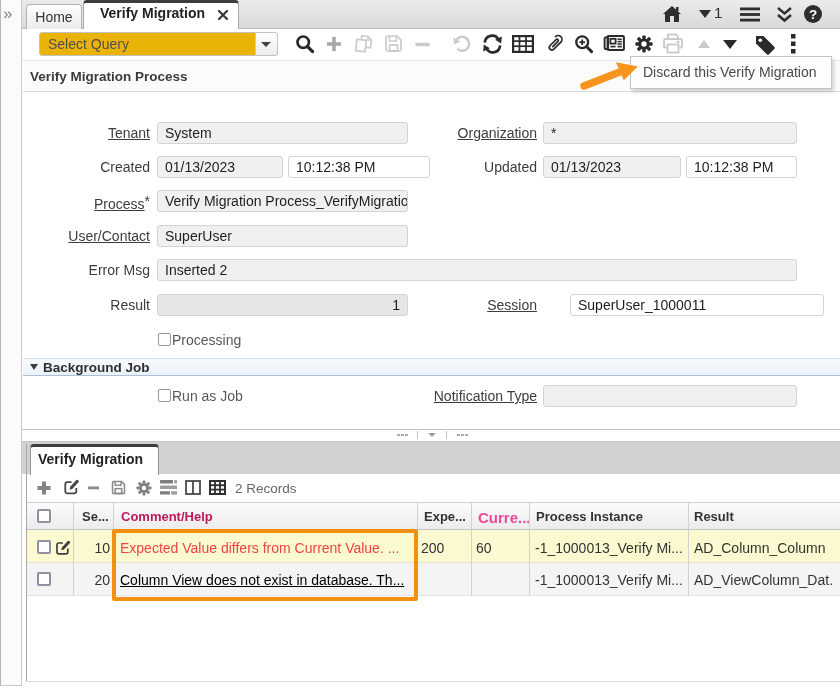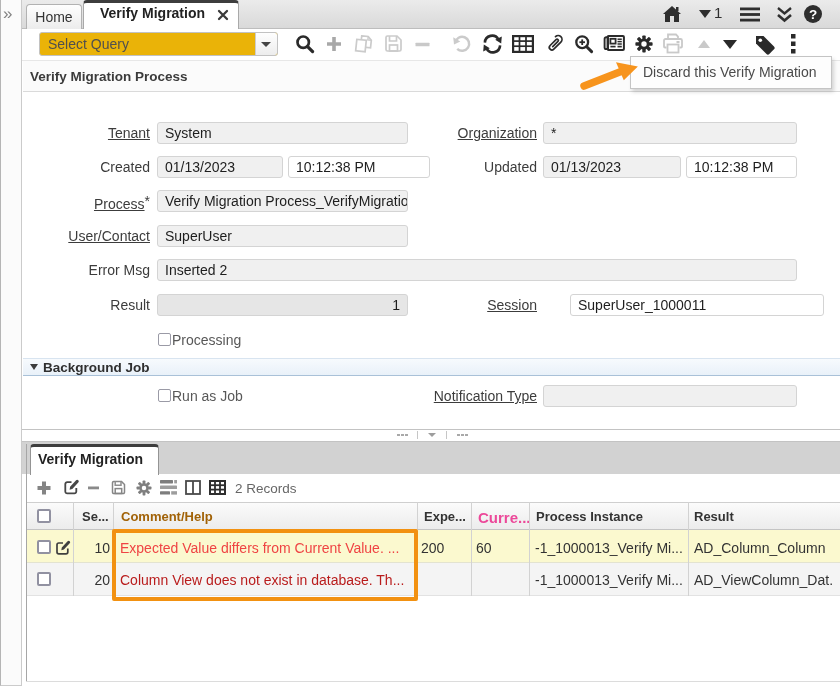--- a/index.html
+++ b/index.html
@@ -261,21 +261,21 @@
     <line x1="1" y1="5.2" x2="16" y2="5.2" stroke="#2e2e2e" stroke-width="1.8"></line>
     <line x1="1" y1="9.6" x2="16" y2="9.6" stroke="#2e2e2e" stroke-width="1.8"></line>
     <line x1="6" y1="1.5" x2="6" y2="14" stroke="#2e2e2e" stroke-width="1.8"></line>
     <line x1="11" y1="1.5" x2="11" y2="14" stroke="#2e2e2e" stroke-width="1.8"></line>
   </svg>
   <div class="abs" style="left:235px;top:481px;font-size:13.5px;color:#666;">2 Records</div>
 
   <div class="abs" style="left:27px;top:502px;width:813px;height:28px;background:linear-gradient(#fbfbfb,#ececec);border-top:1px solid #cfcfcf;border-bottom:1px solid #c4c4c4;"></div>
   <div class="cb" style="left:37px;top:509px;"></div>
   <div class="abs" style="left:82px;top:509px;font-size:13px;font-weight:bold;color:#333;">Se...</div>
-  <div class="abs" style="left:121px;top:509px;font-size:13px;font-weight:bold;color:#a16207;">Comment/Help</div>
+  <div class="abs" style="left:121px;top:509px;font-size:13px;font-weight:bold;color:#be185d;">Comment/Help</div>
   <div class="abs" style="left:424px;top:509px;font-size:13px;font-weight:bold;color:#333;">Expe...</div>
   <div class="abs" style="left:478px;top:509px;font-size:15px;font-weight:bold;color:#ec4899;">Curre...</div>
   <div class="abs" style="left:536px;top:509px;font-size:13px;font-weight:bold;color:#333;">Process Instance</div>
   <div class="abs" style="left:694px;top:509px;font-size:13px;font-weight:bold;color:#333;">Result</div>
 
   <div class="abs" style="left:27px;top:530px;width:813px;height:33px;background:#fbf9cf;border-bottom:1px solid #e3e3d0;"></div>
   <div class="abs" style="left:27px;top:563px;width:813px;height:33px;background:#f4f4f4;border-bottom:1px solid #e2e2e2;"></div>
 
   <div class="abs" style="left:73px;top:502px;width:1px;height:94px;background:#d2d2d2;"></div>
   <div class="abs" style="left:113px;top:502px;width:1px;height:94px;background:#d2d2d2;"></div>
@@ -291,19 +291,19 @@
   </svg>
   <div class="abs" style="left:73px;top:540px;width:37px;font-size:14px;color:#333;text-align:right;">10</div>
   <div class="abs" style="left:120px;top:540px;font-size:14px;color:#ef4444;white-space:nowrap;">Expected Value differs from Current Value. ...</div>
   <div class="abs" style="left:421px;top:540px;font-size:14px;color:#333;">200</div>
   <div class="abs" style="left:476px;top:540px;font-size:14px;color:#333;">60</div>
   <div class="abs" style="left:535px;top:540px;font-size:14px;color:#333;">-1_1000013_Verify Mi...</div>
   <div class="abs" style="left:694px;top:540px;font-size:14px;color:#333;">AD_Column_Column</div>
 
   <div class="cb" style="left:37px;top:572px;"></div>
   <div class="abs" style="left:73px;top:572px;width:37px;font-size:14px;color:#333;text-align:right;">20</div>
-  <div class="abs" style="left:120px;top:572px;font-size:14px;color:#b91c1c;white-space:nowrap;">Column View does not exist in database. Th...</div>
+  <div class="abs" style="left:120px;top:572px;font-size:14px;color:#000000;white-space:nowrap;text-decoration:underline;">Column View does not exist in database. Th...</div>
   <div class="abs" style="left:535px;top:572px;font-size:14px;color:#333;">-1_1000013_Verify Mi...</div>
   <div class="abs" style="left:694px;top:572px;font-size:14px;color:#333;white-space:nowrap;">AD_ViewColumn_Dat.</div>
 
   <div class="abs" style="left:112px;top:529px;width:306px;height:72px;border:4px solid #f29111;border-radius:2px;z-index:6;"></div>
 
 </div>
 
 </body></html>

